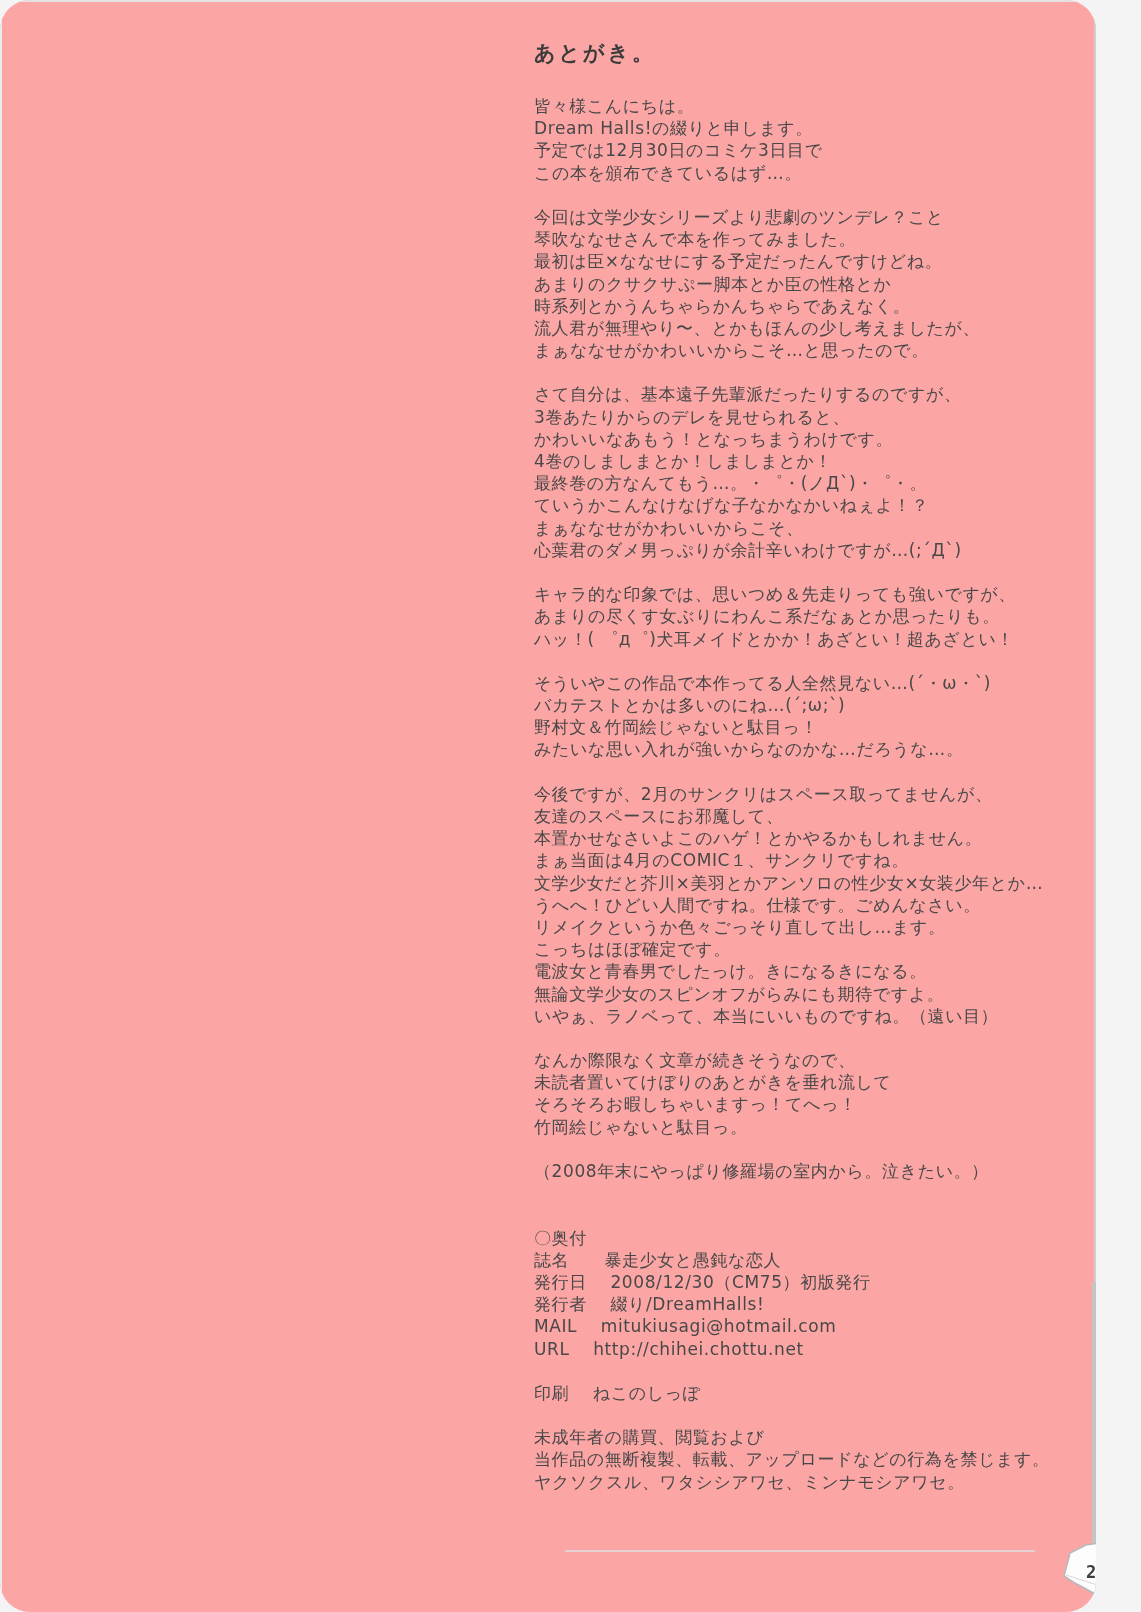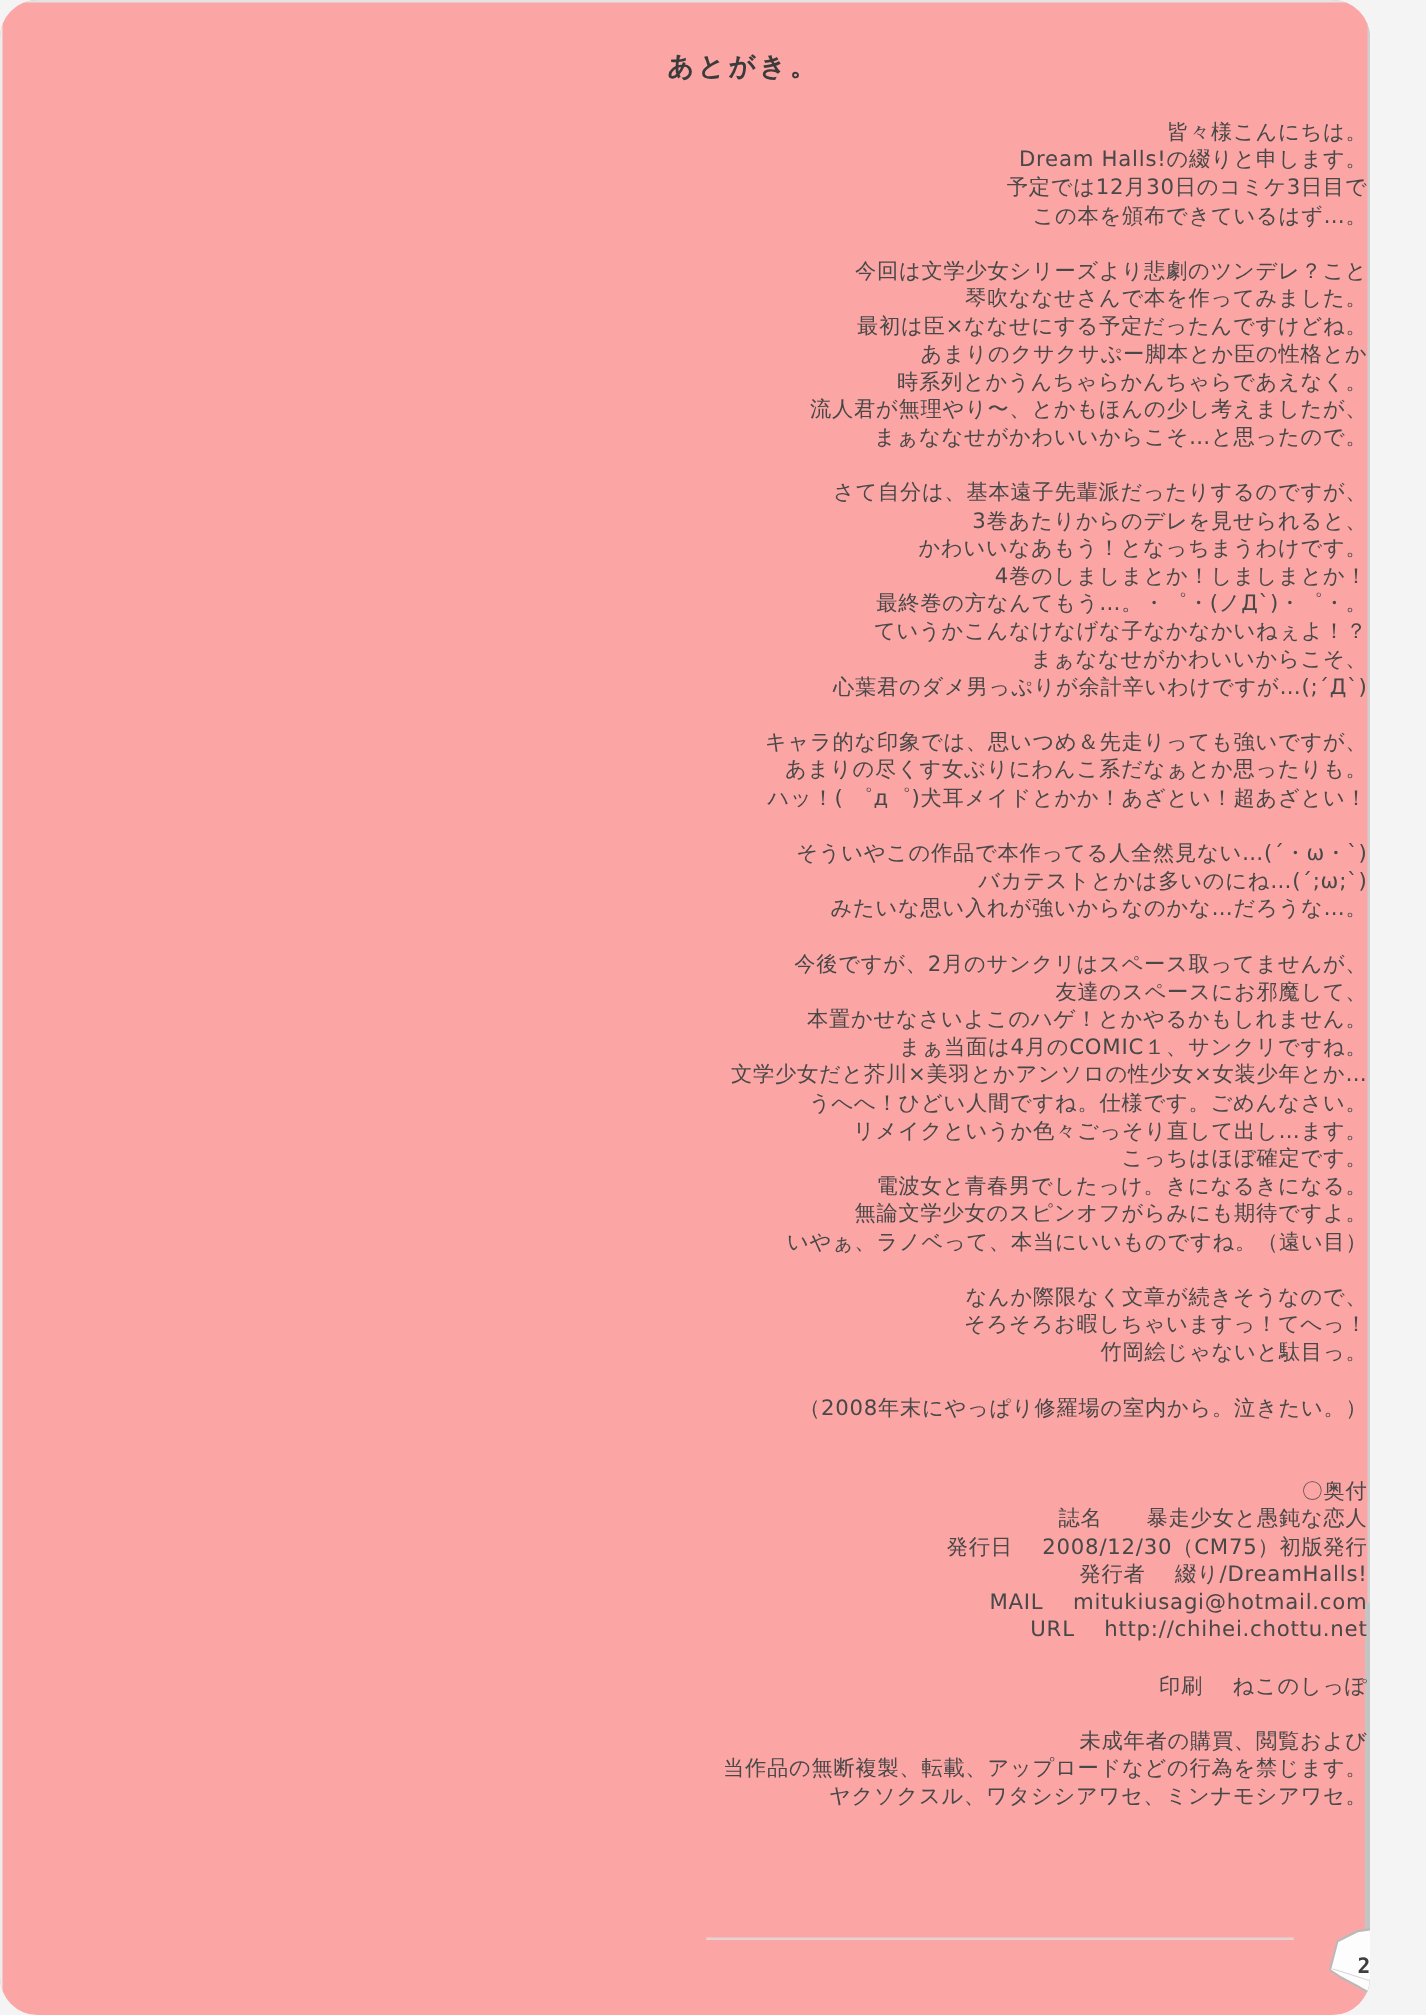--- a/index.html
+++ b/index.html
@@ -25,21 +25,21 @@
   
   .content{
     position:absolute;left:534px;top:40px;width:560px;
     color:#454545;
   }
   .page-title{
     font-size:21px;font-weight:700;letter-spacing:3px;
     height:55px;line-height:26px;margin:0;color:#3b3b3b;
     white-space:pre;
   }
-  #body-lines{font-size:17px;letter-spacing:.6px;color:#484848;text-align:right;}
+  #body-lines{font-size:17px;letter-spacing:.6px;color:#484848;}
   .line{height:22.2px;line-height:22.2px;white-space:pre;}
   
   .badge{position:absolute;left:1056px;top:1532px;}
   .badge path{fill:#fdfdfd;stroke:#b9b9b9;stroke-width:1.6;stroke-linejoin:round;}
   .badge .fold{fill:none;stroke:#d8d8d8;stroke-width:1;}
   .badge text{
     font-family:"DejaVu Sans Mono","Liberation Mono",monospace;
     font-size:17px;font-weight:700;fill:#3e3e3e;letter-spacing:1px;
   }
 </style>
@@ -78,35 +78,37 @@
         <div class="line">ていうかこんなけなげな子なかなかいねぇよ！？</div>
         <div class="line">まぁななせがかわいいからこそ、</div>
         <div class="line">心葉君のダメ男っぷりが余計辛いわけですが…(;´Д`)</div>
         <div class="line"> </div>
         <div class="line">キャラ的な印象では、思いつめ＆先走りっても強いですが、</div>
         <div class="line">あまりの尽くす女ぶりにわんこ系だなぁとか思ったりも。</div>
         <div class="line">ハッ！( ゜д゜)犬耳メイドとかか！あざとい！超あざとい！</div>
         <div class="line"> </div>
         <div class="line">そういやこの作品で本作ってる人全然見ない…(´・ω・`)</div>
         <div class="line">バカテストとかは多いのにね…(´;ω;`)</div>
+        <div class="line">野村文＆竹岡絵じゃないと駄目っ！</div>
         <div class="line">みたいな思い入れが強いからなのかな…だろうな…。</div>
         <div class="line"> </div>
         <div class="line">今後ですが、2月のサンクリはスペース取ってませんが、</div>
         <div class="line">友達のスペースにお邪魔して、</div>
         <div class="line">本置かせなさいよこのハゲ！とかやるかもしれません。</div>
         <div class="line">まぁ当面は4月のCOMIC１、サンクリですね。</div>
         <div class="line">文学少女だと芥川×美羽とかアンソロの性少女×女装少年とか…</div>
         <div class="line">うへへ！ひどい人間ですね。仕様です。ごめんなさい。</div>
         <div class="line">リメイクというか色々ごっそり直して出し…ます。</div>
         <div class="line">こっちはほぼ確定です。</div>
         <div class="line">電波女と青春男でしたっけ。きになるきになる。</div>
         <div class="line">無論文学少女のスピンオフがらみにも期待ですよ。</div>
         <div class="line">いやぁ、ラノベって、本当にいいものですね。（遠い目）</div>
         <div class="line"> </div>
         <div class="line">なんか際限なく文章が続きそうなので、</div>
+        <div class="line">未読者置いてけぼりのあとがきを垂れ流して</div>
         <div class="line">そろそろお暇しちゃいますっ！てへっ！</div>
         <div class="line">竹岡絵じゃないと駄目っ。</div>
         <div class="line"> </div>
         <div class="line">（2008年末にやっぱり修羅場の室内から。泣きたい。）</div>
         <div class="line"> </div>
         <div class="line"> </div>
         <div class="line">〇奥付</div>
         <div class="line">誌名　　暴走少女と愚鈍な恋人</div>
         <div class="line">発行日　 2008/12/30（CM75）初版発行</div>
         <div class="line">発行者　 綴り/DreamHalls!</div>

